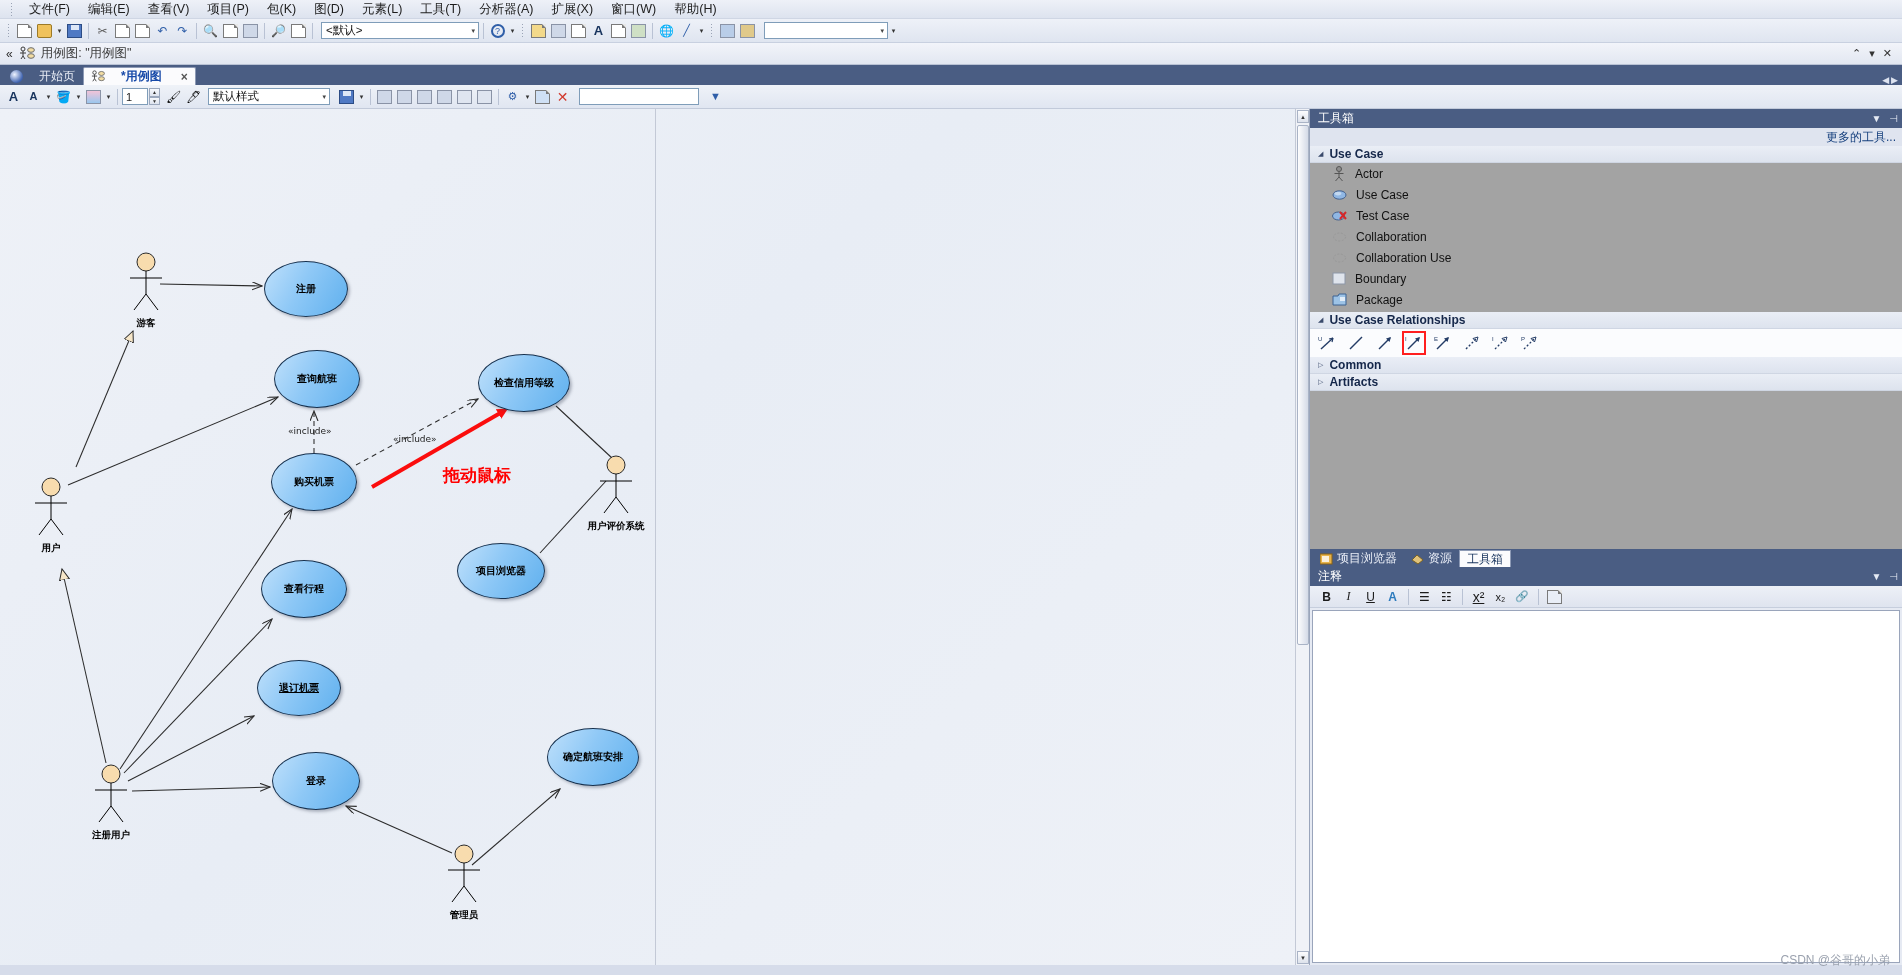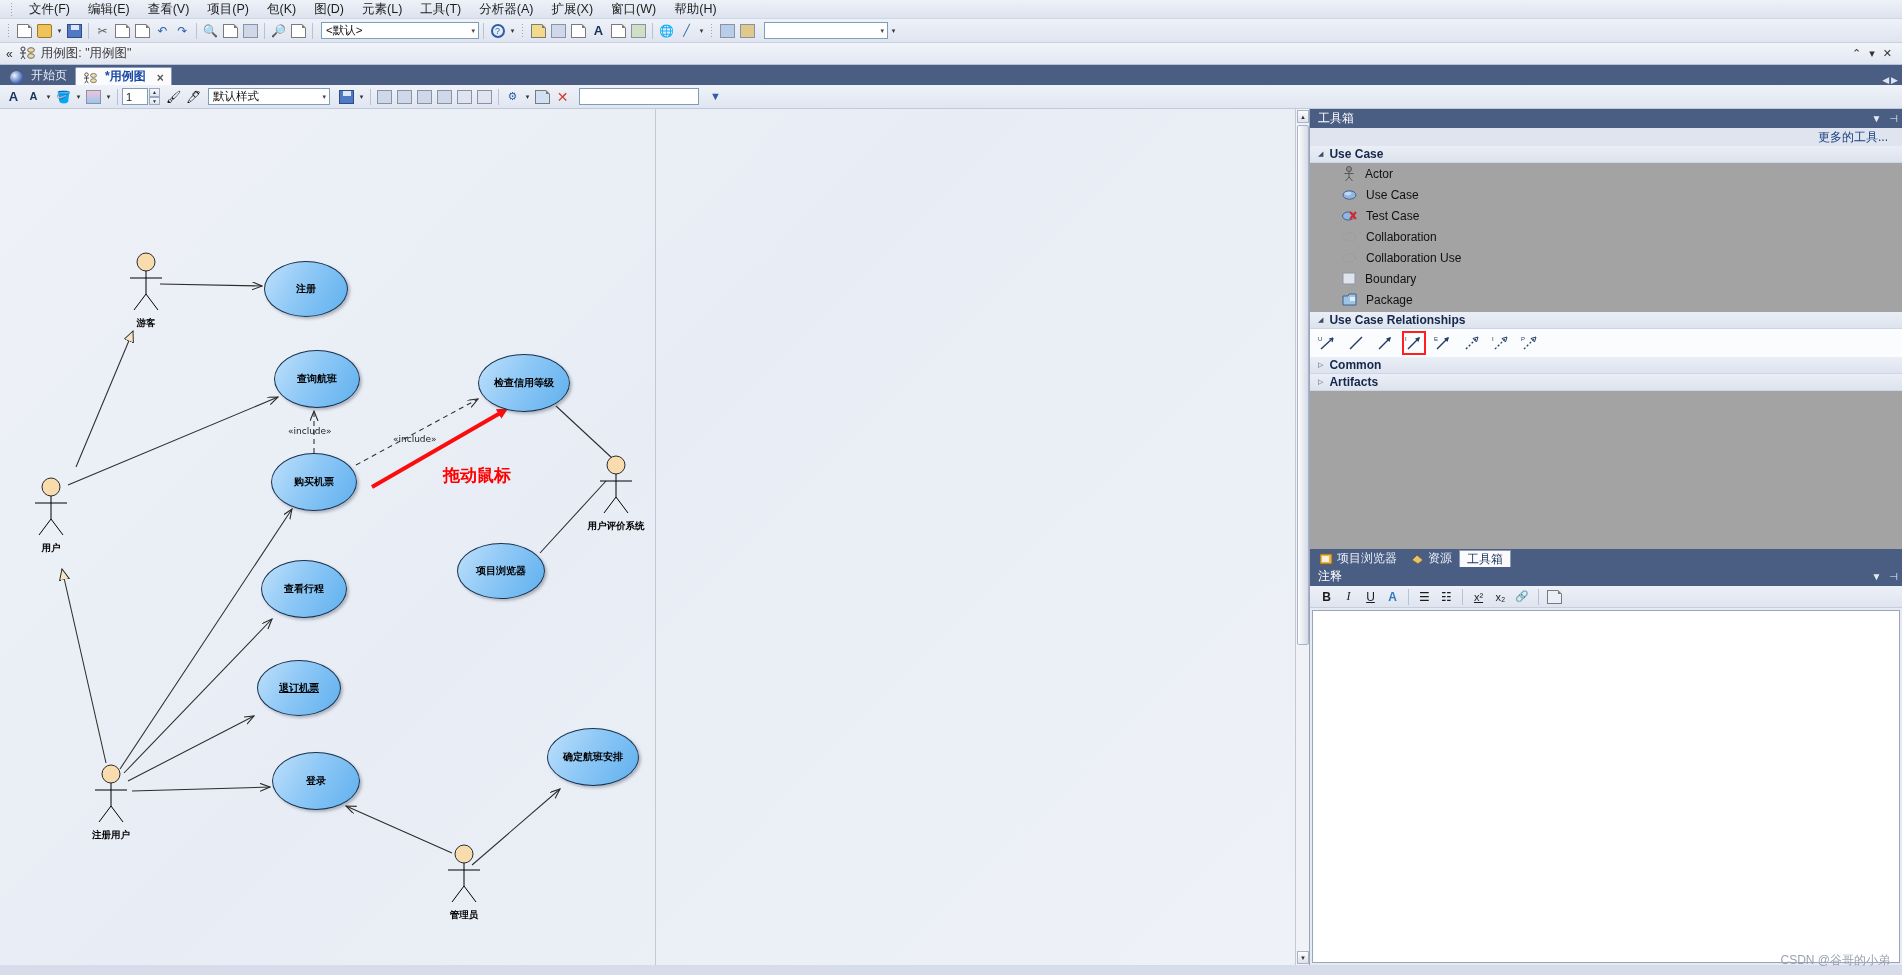--- a/index.html
+++ b/index.html
@@ -65,21 +65,21 @@
     display:flex;align-items:center;gap:6px;padding:0 6px;border-bottom:1px solid #b9c2d4;}
   .crumb-nav{font-size:12px;color:#2b2b2b;cursor:default;}
   .crumb-icon{width:16px;height:15px;position:relative;}
   .crumb-text{font-size:12.5px;color:#3a3a3a;}
   .crumb-right{margin-left:auto;display:flex;align-items:center;gap:8px;padding-right:4px;}
   .crumb-right span{font-size:11px;color:#333;cursor:default;}
 
   
   .tabstrip{height:20px;background:#4a5d83;display:flex;align-items:flex-end;
     padding-left:2px;position:relative;}
-  .tab{height:18px;display:flex;align-items:flex-end;gap:8px;padding:0 7px;
+  .tab{height:18px;display:flex;align-items:center;gap:16px;padding:0 7px;
     font-size:12px;cursor:default;border:1px solid transparent;}
   .tab.inactive{color:#e8ecf5;}
   .tab.active{background:#fbfbfd;border:1px solid #8d9ab5;border-bottom:none;
     color:#1749a8;font-weight:bold;border-radius:2px 2px 0 0;}
   .tab .tab-close{font-size:12px;color:#555;margin-left:3px;}
   .tabstrip .tabnav{margin-left:auto;display:flex;align-items:center;gap:2px;padding-right:4px;}
   .tabnav i{color:#dde3f0;font-size:9px;font-style:normal;cursor:default;}
 
   
   .fmtbar{height:24px;background:linear-gradient(to bottom,#eff2f8,#e0e6f1);
@@ -124,28 +124,28 @@
     font-family:"DejaVu Sans","Liberation Sans",sans-serif;cursor:default;}
 
   
   .rightdock{width:592px;display:flex;flex-direction:column;background:#d6dcea;}
   .panel{background:#e6eaf3;display:flex;flex-direction:column;}
   .panel-head{height:19px;background:#4a5d83;color:#fff;display:flex;align-items:center;
     padding:0 4px 0 8px;font-size:12px;}
   .panel-head .ph-actions{margin-left:auto;display:flex;align-items:center;gap:8px;}
   .panel-head .ph-actions i{font-style:normal;font-size:10px;color:#e6ebf5;cursor:default;}
   .tb-more{height:18px;background:#dfe4ef;display:flex;align-items:center;justify-content:flex-end;
-    padding-right:14px;font-size:12px;color:#16407e;cursor:default;}
+    padding-right:6px;font-size:12px;color:#16407e;cursor:default;}
   .tb-scroll{flex:1;background:#a3a3a3;overflow:hidden;}
   .grp-head{height:17px;background:linear-gradient(to bottom,#eaeef6,#dde3ee);
     display:flex;align-items:center;gap:6px;padding-left:8px;
     font-size:12px;font-weight:bold;color:#15274a;border-bottom:1px solid #cfd6e3;cursor:default;}
   .grp-arrow{font-size:7px;color:#3a4a6b;}
   .tb-item{height:21px;display:flex;align-items:center;gap:9px;padding-left:22px;
-    font-size:12px;color:#111;cursor:default;margin-left:10px;}
+    font-size:12px;color:#111;cursor:default;}
   .rel-row{height:28px;display:flex;align-items:center;gap:11px;padding-left:8px;background:#fbfcfe;}
   .rel-ic{width:18px;height:18px;position:relative;cursor:default;}
   .rel-ic.sel{outline:2px solid #ff1f1f;outline-offset:1px;}
 
   .dock-tabs{height:18px;background:#4a5d83;display:flex;align-items:flex-end;padding-left:3px;}
   .dock-tab{height:17px;display:flex;align-items:center;gap:4px;padding:0 7px;
     font-size:12px;color:#e9edf6;cursor:default;}
   .dock-tab.active{background:#fbfbfd;color:#16325c;border:1px solid #8d9ab5;border-bottom:none;}
 
   .notes-panel{flex:1;display:flex;flex-direction:column;background:#e6eaf3;}
@@ -686,21 +686,21 @@
           <div class="nbtn" style="font-style:italic;font-family:'Liberation Serif',serif;">I</div>
           <div class="nbtn" style="text-decoration:underline;">U</div>
           <div class="nbtn">
               <span style="color:#2d7bbd;font-weight:bold;">A</span>
             </div>
           <div class="tb-sep"></div>
           <div class="nbtn">☰</div>
           <div class="nbtn">☷</div>
           <div class="tb-sep"></div>
           <div class="nbtn">
-              <span style="font-size:11px;text-decoration:underline;">x²</span>
+              <span style="font-size:14px;text-decoration:underline;">x²</span>
             </div>
           <div class="nbtn">
               <span style="font-size:11px;">x₂</span>
             </div>
           <div class="nbtn">
               <span style="font-size:11px;">🔗</span>
             </div>
           <div class="tb-sep"></div>
           <div class="nbtn">
               <span class="ic ic-doc" style="background:#e9eef7;"></span>

